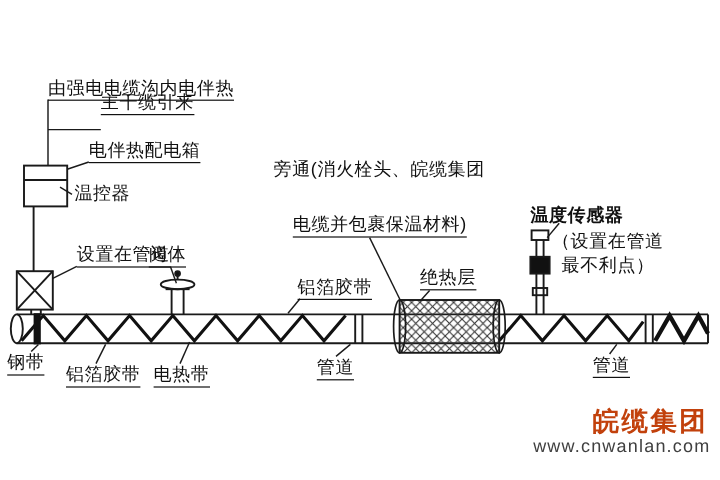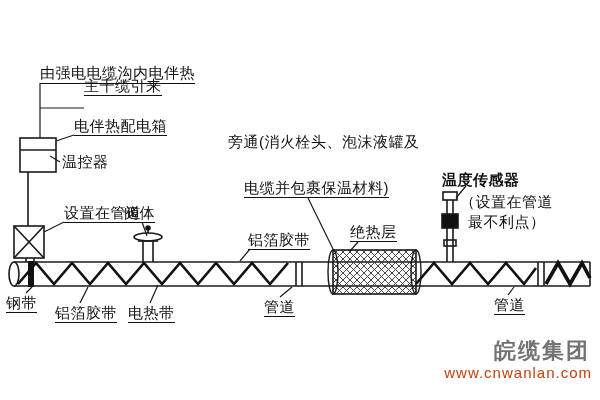--- a/index.html
+++ b/index.html
@@ -8,24 +8,24 @@
     font-family:"Liberation Sans","DejaVu Sans",sans-serif;color:#111;
   }
   .stage svg{position:absolute;left:0;top:0;}
   .lbl{
     position:absolute;font-size:15px;line-height:19px;letter-spacing:.5px;
     white-space:nowrap;color:#111;
   }
   .ul{border-bottom:1.5px solid #111;}
   .wm{
     position:absolute;right:10px;top:336px;font-size:22px;font-weight:bold;
-    color:#737373;letter-spacing:2px;
+    color:#c2410c;letter-spacing:2px;
   }
   .wm-url{
-    position:absolute;right:8px;top:364px;font-size:15px;color:#c2410c;letter-spacing:1px;margin-left:16px;
+    position:absolute;right:8px;top:364px;font-size:15px;color:#404040;letter-spacing:1px;margin-left:16px;
   }
 </style>
 </head>
 <body>
 
 <div class="stage">
 
   <svg width="600" height="400" viewBox="0 0 600 400">
     <defs>
       <pattern id="xhatch" width="7" height="7" patternUnits="userSpaceOnUse">
@@ -103,30 +103,30 @@
       <line x1="308" y1="198" x2="334" y2="251"></line>
       <line x1="466" y1="186" x2="456" y2="198"></line>
       <line x1="26" y1="293" x2="32" y2="287"></line>
       <line x1="80" y1="303" x2="88" y2="287"></line>
       <line x1="150" y1="303" x2="158" y2="285"></line>
       <line x1="280" y1="297" x2="292" y2="287"></line>
       <line x1="508" y1="295" x2="514" y2="287"></line>
     </g>
   </svg>
 
-  <div class="lbl ul" style="left:40px;top:64px;font-family:Liberation Serif, serif;">由强电电缆沟内电伴热</div>
+  <div class="lbl ul" style="left:40px;top:64px;">由强电电缆沟内电伴热</div>
   <div class="lbl ul" style="left:84px;top:76px;">主干缆引来</div>
   <div class="lbl ul" style="left:74px;top:116px;">电伴热配电箱</div>
   <div class="lbl" style="left:62px;top:152px;">温控器</div>
   <div class="lbl ul" style="left:64px;top:203px;">设置在管道</div>
   <div class="lbl ul" style="left:124px;top:203px;">阀体</div>
   <div class="lbl ul" style="left:248px;top:230px;">铝箔胶带</div>
   <div class="lbl ul" style="left:350px;top:222px;">绝热层</div>
 
-  <div class="lbl" style="left:228px;top:132px;">旁通(消火栓头、泡沫液罐及</div>
+  <div class="lbl" style="left:228px;top:132px;">旁通(消火栓头、皖缆集团</div>
   <div class="lbl ul" style="left:244px;top:178px;">电缆并包裹保温材料)</div>
 
   <div class="lbl" style="left:442px;top:170px;font-weight:bold;">温度传感器</div>
   <div class="lbl" style="left:460px;top:192px;">（设置在管道</div>
   <div class="lbl" style="left:468px;top:212px;">最不利点）</div>
 
   <div class="lbl ul" style="left:6px;top:293px;">钢带</div>
   <div class="lbl ul" style="left:55px;top:303px;">铝箔胶带</div>
   <div class="lbl ul" style="left:128px;top:303px;">电热带</div>
   <div class="lbl ul" style="left:264px;top:297px;">管道</div>

